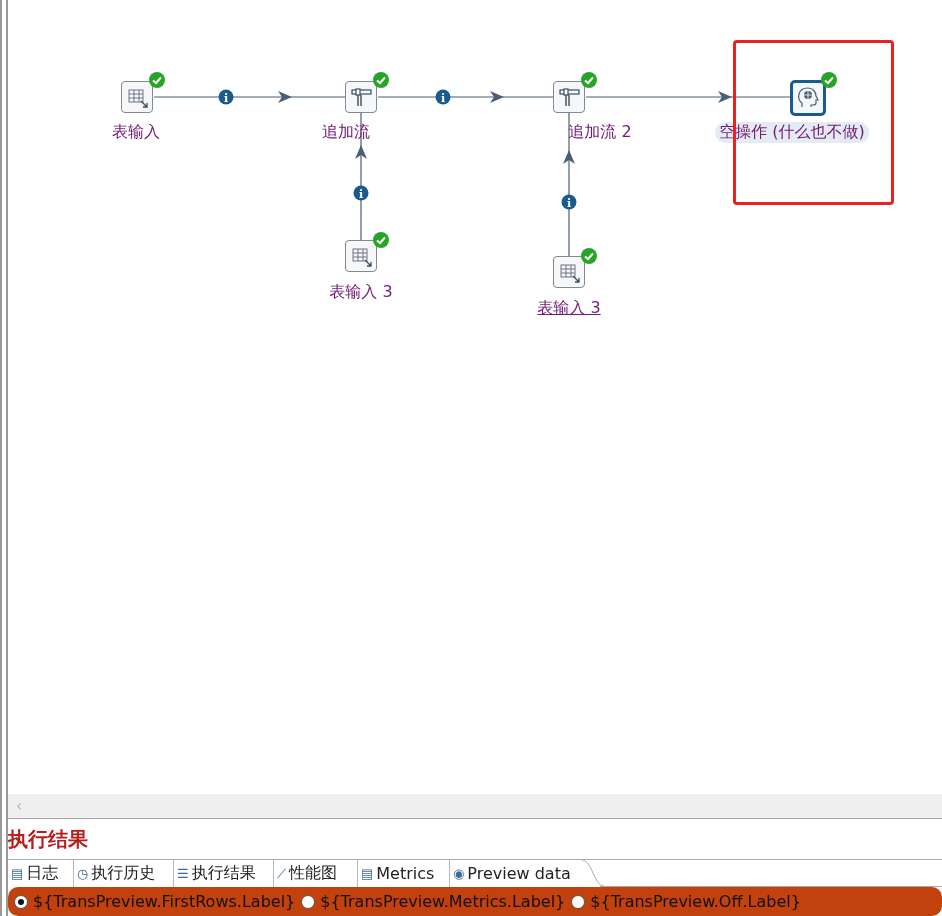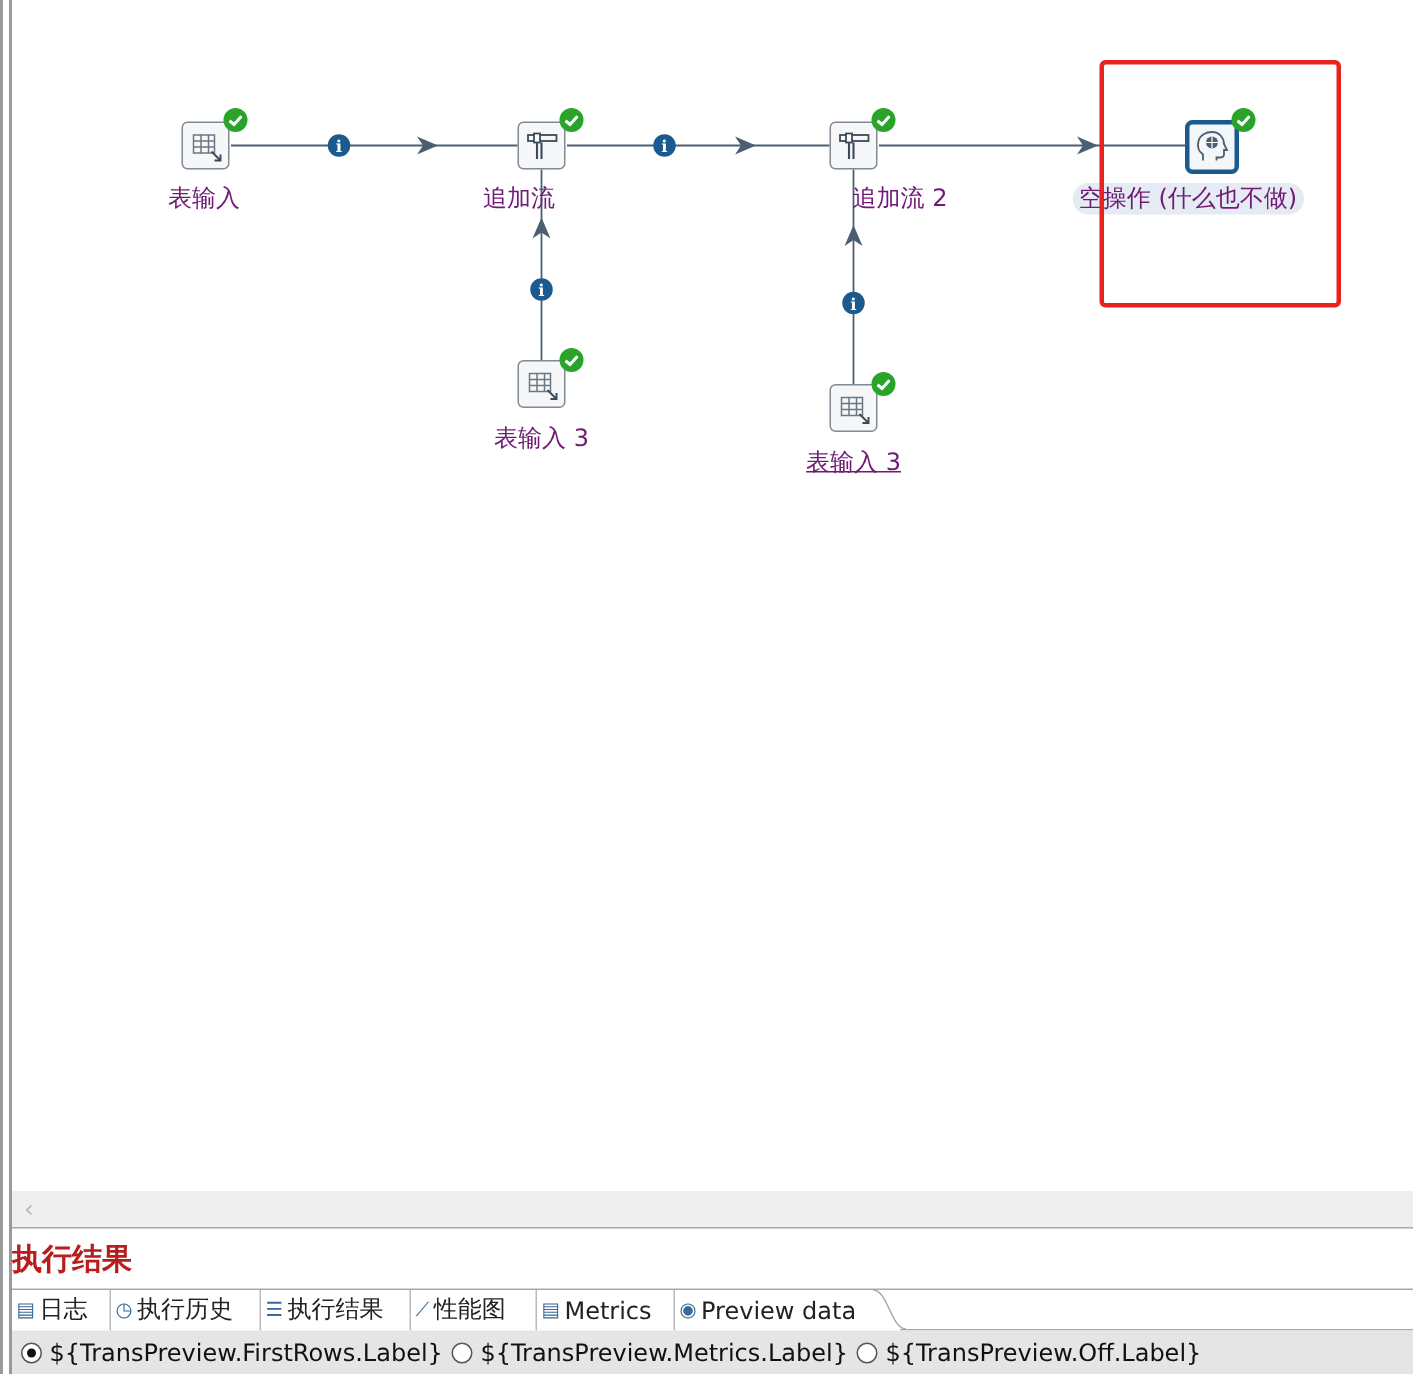--- a/index.html
+++ b/index.html
@@ -64,21 +64,21 @@
     font-size:16px; color:#222; border-right:1px solid #b9b9b9;
     padding:0 3px; box-sizing:border-box; background:#fff;
   }
   .tab .ic { margin-right:3px; color:#3a6a99; font-size:13px; }
   .tab.active { border:none; }
   .tab-underline {
     position:absolute; left:8px; top:886px; width:934px; height:1px; background:#a9a9a9;
   }
   .preview-opts {
     position:absolute; left:8px; top:887px; width:934px; height:29px;
-    background:#e5e5e5; display:flex; align-items:center; font-size:16px; color:#111;
+    background:#c2410c; display:flex; align-items:center; font-size:16px; color:#111;border-radius:10px;
   }
   .radio {
     width:14px; height:14px; border:1px solid #555; border-radius:50%;
     background:#fff; margin:0 5px 0 6px; position:relative; box-sizing:border-box;
   }
   .radio.on:after {
     content:""; position:absolute; left:3px; top:3px; width:6px; height:6px;
     border-radius:50%; background:#111;
   }
 </style>

